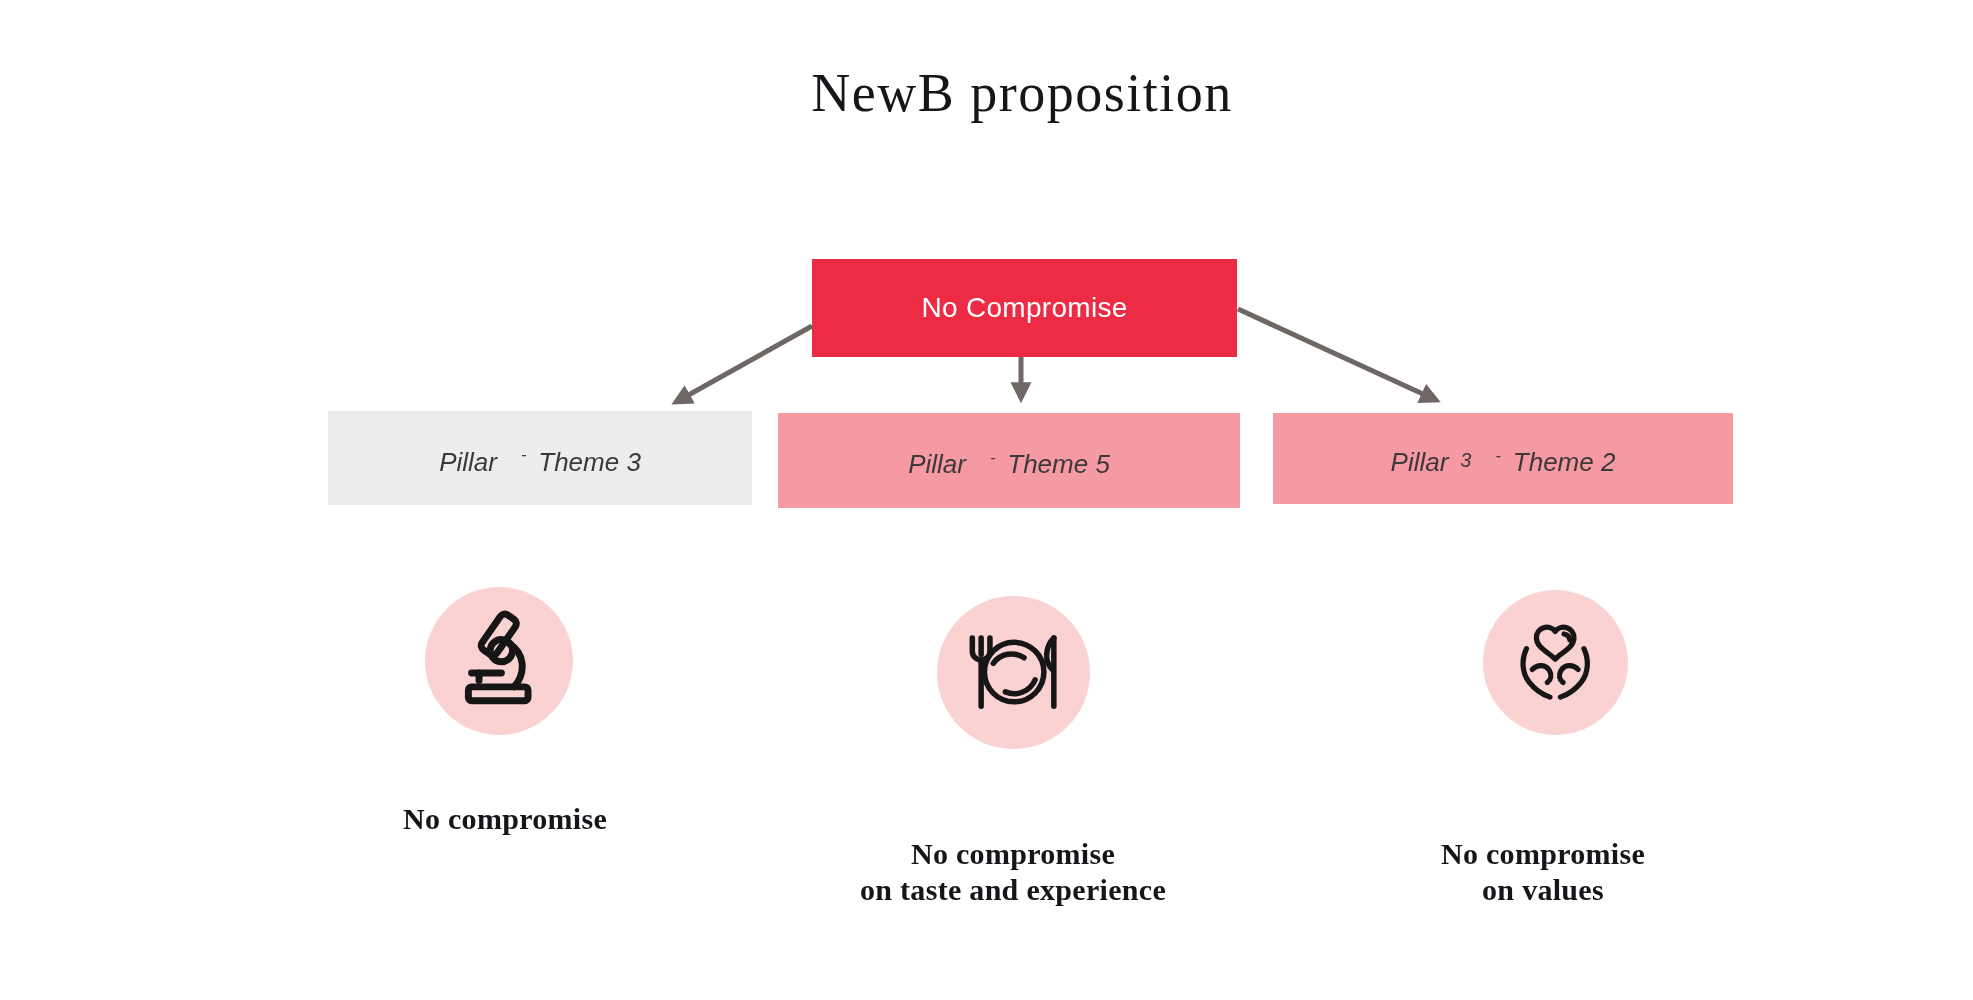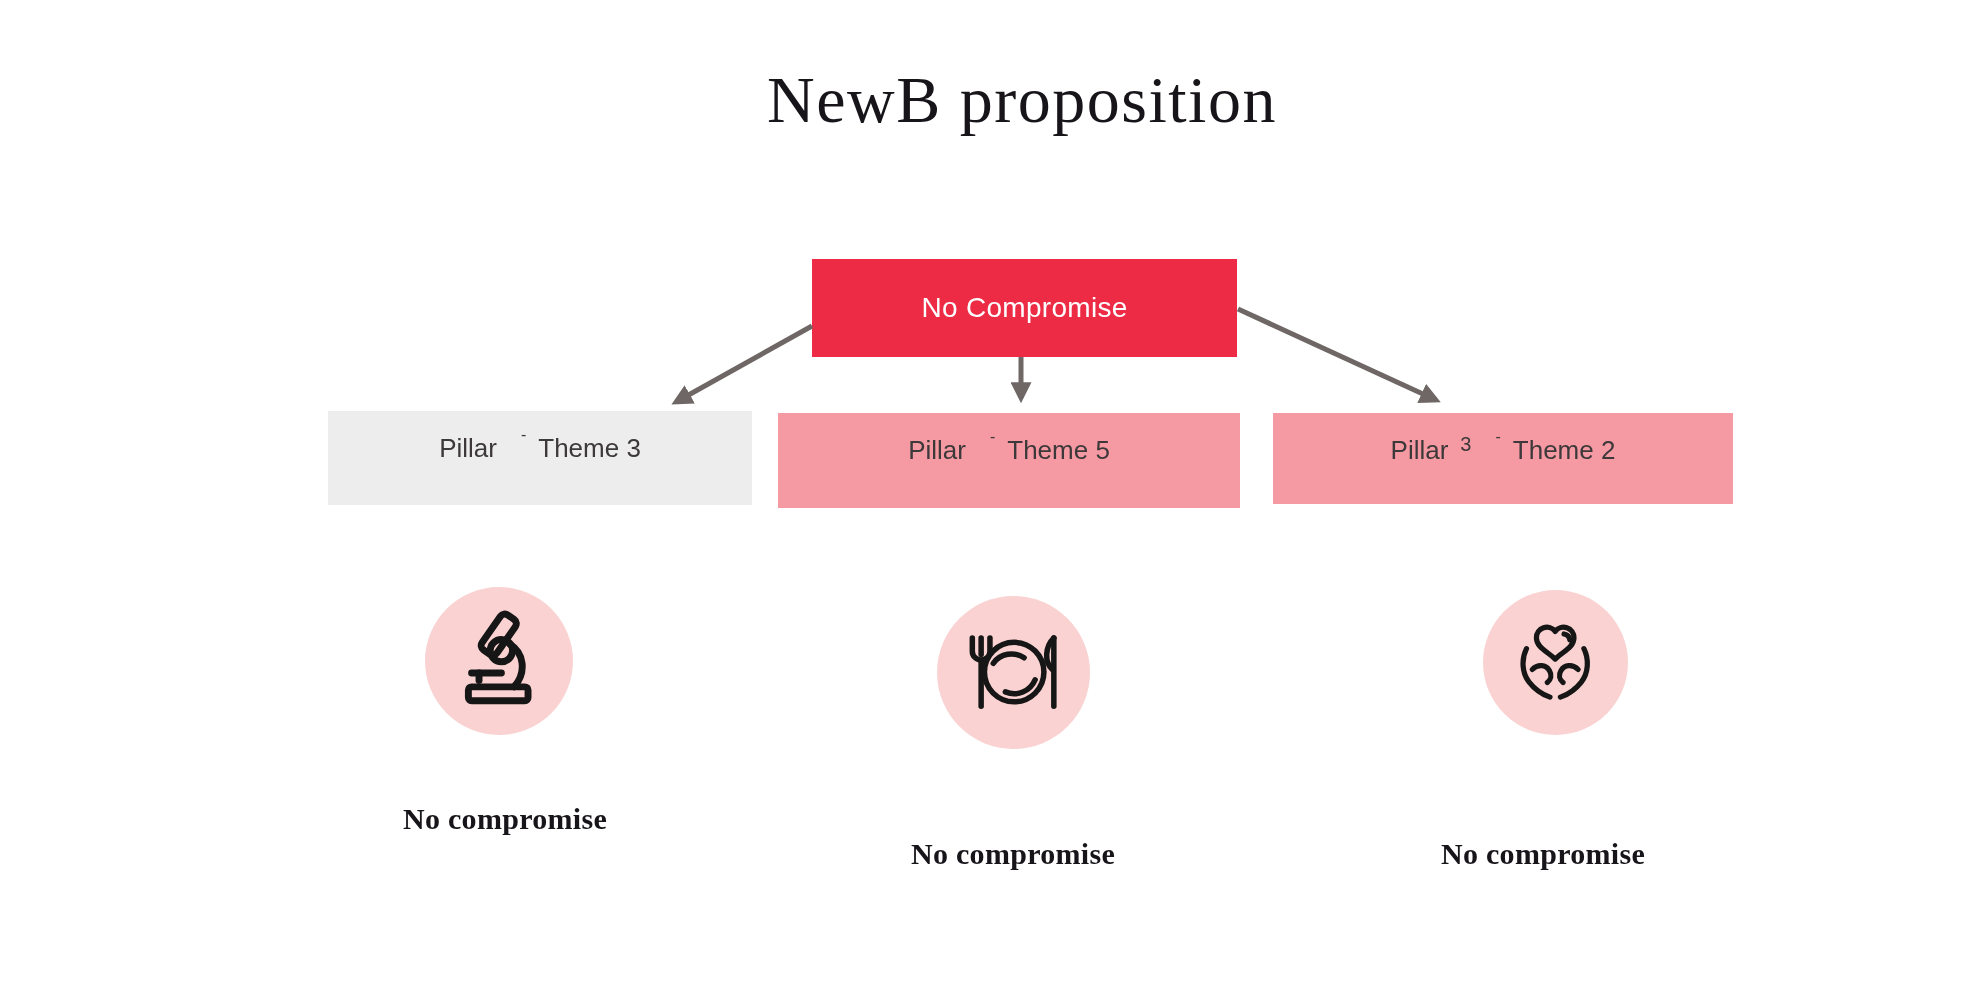--- a/index.html
+++ b/index.html
@@ -21,21 +21,21 @@
   
   .title {
     position: absolute;
     left: 522px;
     top: 62px;
     width: 1000px;
     margin: 0;
     text-align: center;
     font-family: "Liberation Serif", "DejaVu Serif", serif;
     font-weight: 400;
-    font-size: 66px;
+    font-size: 54px;
     letter-spacing: 1.5px;
     color: var(--heading-text);
   }
   
   .root-box {
     position: absolute;
     left: 812px;
     top: 259px;
     width: 425px;
     height: 98px;
@@ -60,25 +60,27 @@
   }
   .arrows line {
     stroke: var(--arrow-gray);
     stroke-width: 5;
   }
   .arrowhead-path { fill: var(--arrow-gray); }
   
   .pillar {
     position: absolute;
     display: flex;
+    align-items: center;
     justify-content: center;
-    padding-top: 22px;
+    padding-top: 8px;
     box-sizing: border-box;
     color: var(--box-text);
     font-size: 26px;
+    font-style: italic;
   }
   .pillar-1 { left: 328px; top: 411px; width: 424px; height: 94px; background: var(--light-gray); }
   .pillar-2 { left: 778px; top: 413px; width: 462px; height: 95px; background: var(--pink); }
   .pillar-3 { left: 1273px; top: 413px; width: 460px; height: 91px; background: var(--pink); }
   .p-num {
     font-size: 20px;
     margin: 0 12px;
     transform: translateY(-2px);
   }
   .p-num:empty { margin: 0 6px; }
@@ -195,18 +197,20 @@
       <path d="M77.5 37 C 82.5 47 82 60 75 69 C 69.5 76 62 81 55 83.5"></path>
       <path d="M72 57 C 66.5 51.5 59 52.5 55.5 58 C 53 62 54 66.5 57.5 69.5"></path>
     </svg>
   </div>
 
   <div class="value-label label-1">
     <div>No compromise</div>
   </div>
   <div class="value-label label-2">
     <div>No compromise</div>
+    <div>on taste and experience</div>
   </div>
   <div class="value-label label-3">
     <div>No compromise</div>
+    <div>on values</div>
   </div>
 
 </div>
 
 </body></html>

